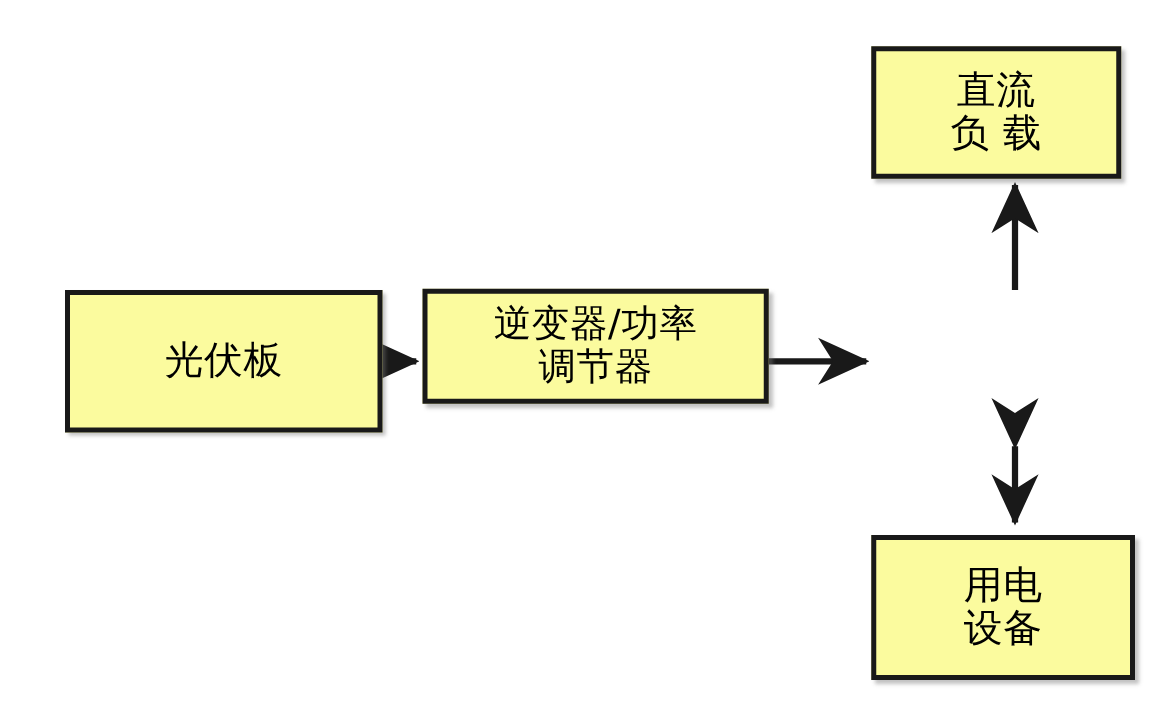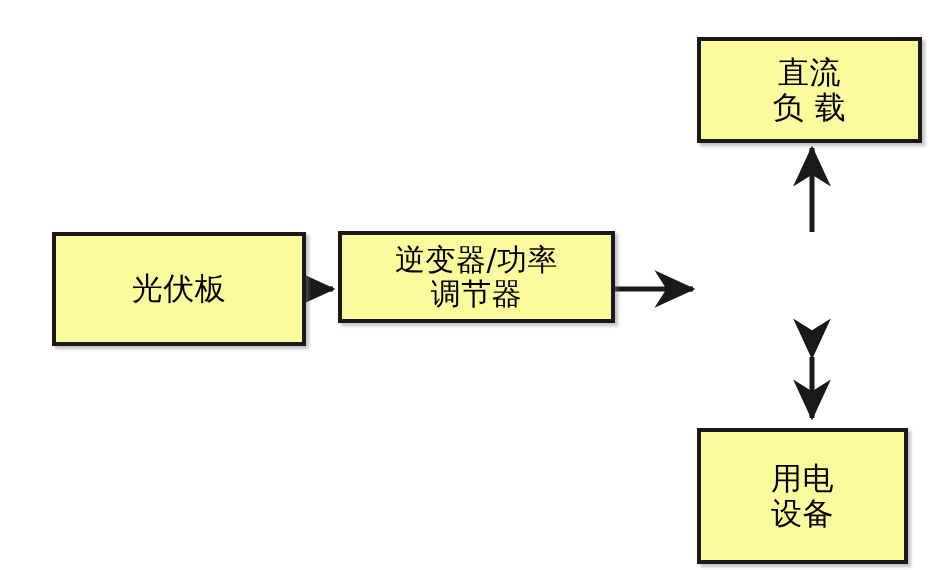--- a/index.html
+++ b/index.html
@@ -94,23 +94,23 @@
   <div class="node" id="node-pv" style="left: 52px; top: 232px; width: 254px; height: 114px; background: rgb(251, 251, 158); border-color: rgb(25, 25, 25);">
     <span class="label">光伏板</span>
   </div>
 
   <div class="node" id="node-inverter" style="left: 338px; top: 231px; width: 277px; height: 92px; background: rgb(251, 251, 158); border-color: rgb(25, 25, 25);">
     <span class="label">逆变器/功率
 调节器</span>
   </div>
 
 
-  <div class="node" id="node-dcload" style="left: 697px; top: 37px; width: 225px; height: 106px; background: rgb(251, 251, 158); border-color: rgb(25, 25, 25);">
+  <div class="node" id="node-dcload" style="left: 697px; top: 37px; width: 200px; height: 106px; background: rgb(251, 251, 158); border-color: rgb(25, 25, 25);">
     <span class="label">直流
 负 载</span>
   </div>
 
-  <div class="node" id="node-device" style="left: 697px; top: 428px; width: 211px; height: 136px; background: rgb(251, 251, 158); border-color: rgb(25, 25, 25); justify-content: center;">
+  <div class="node" id="node-device" style="left: 697px; top: 428px; width: 211px; height: 116px; background: rgb(251, 251, 158); border-color: rgb(25, 25, 25); justify-content: center;">
     <span class="label">用电
 设备</span>
   </div>
 
 </div>
 
 </body></html>

